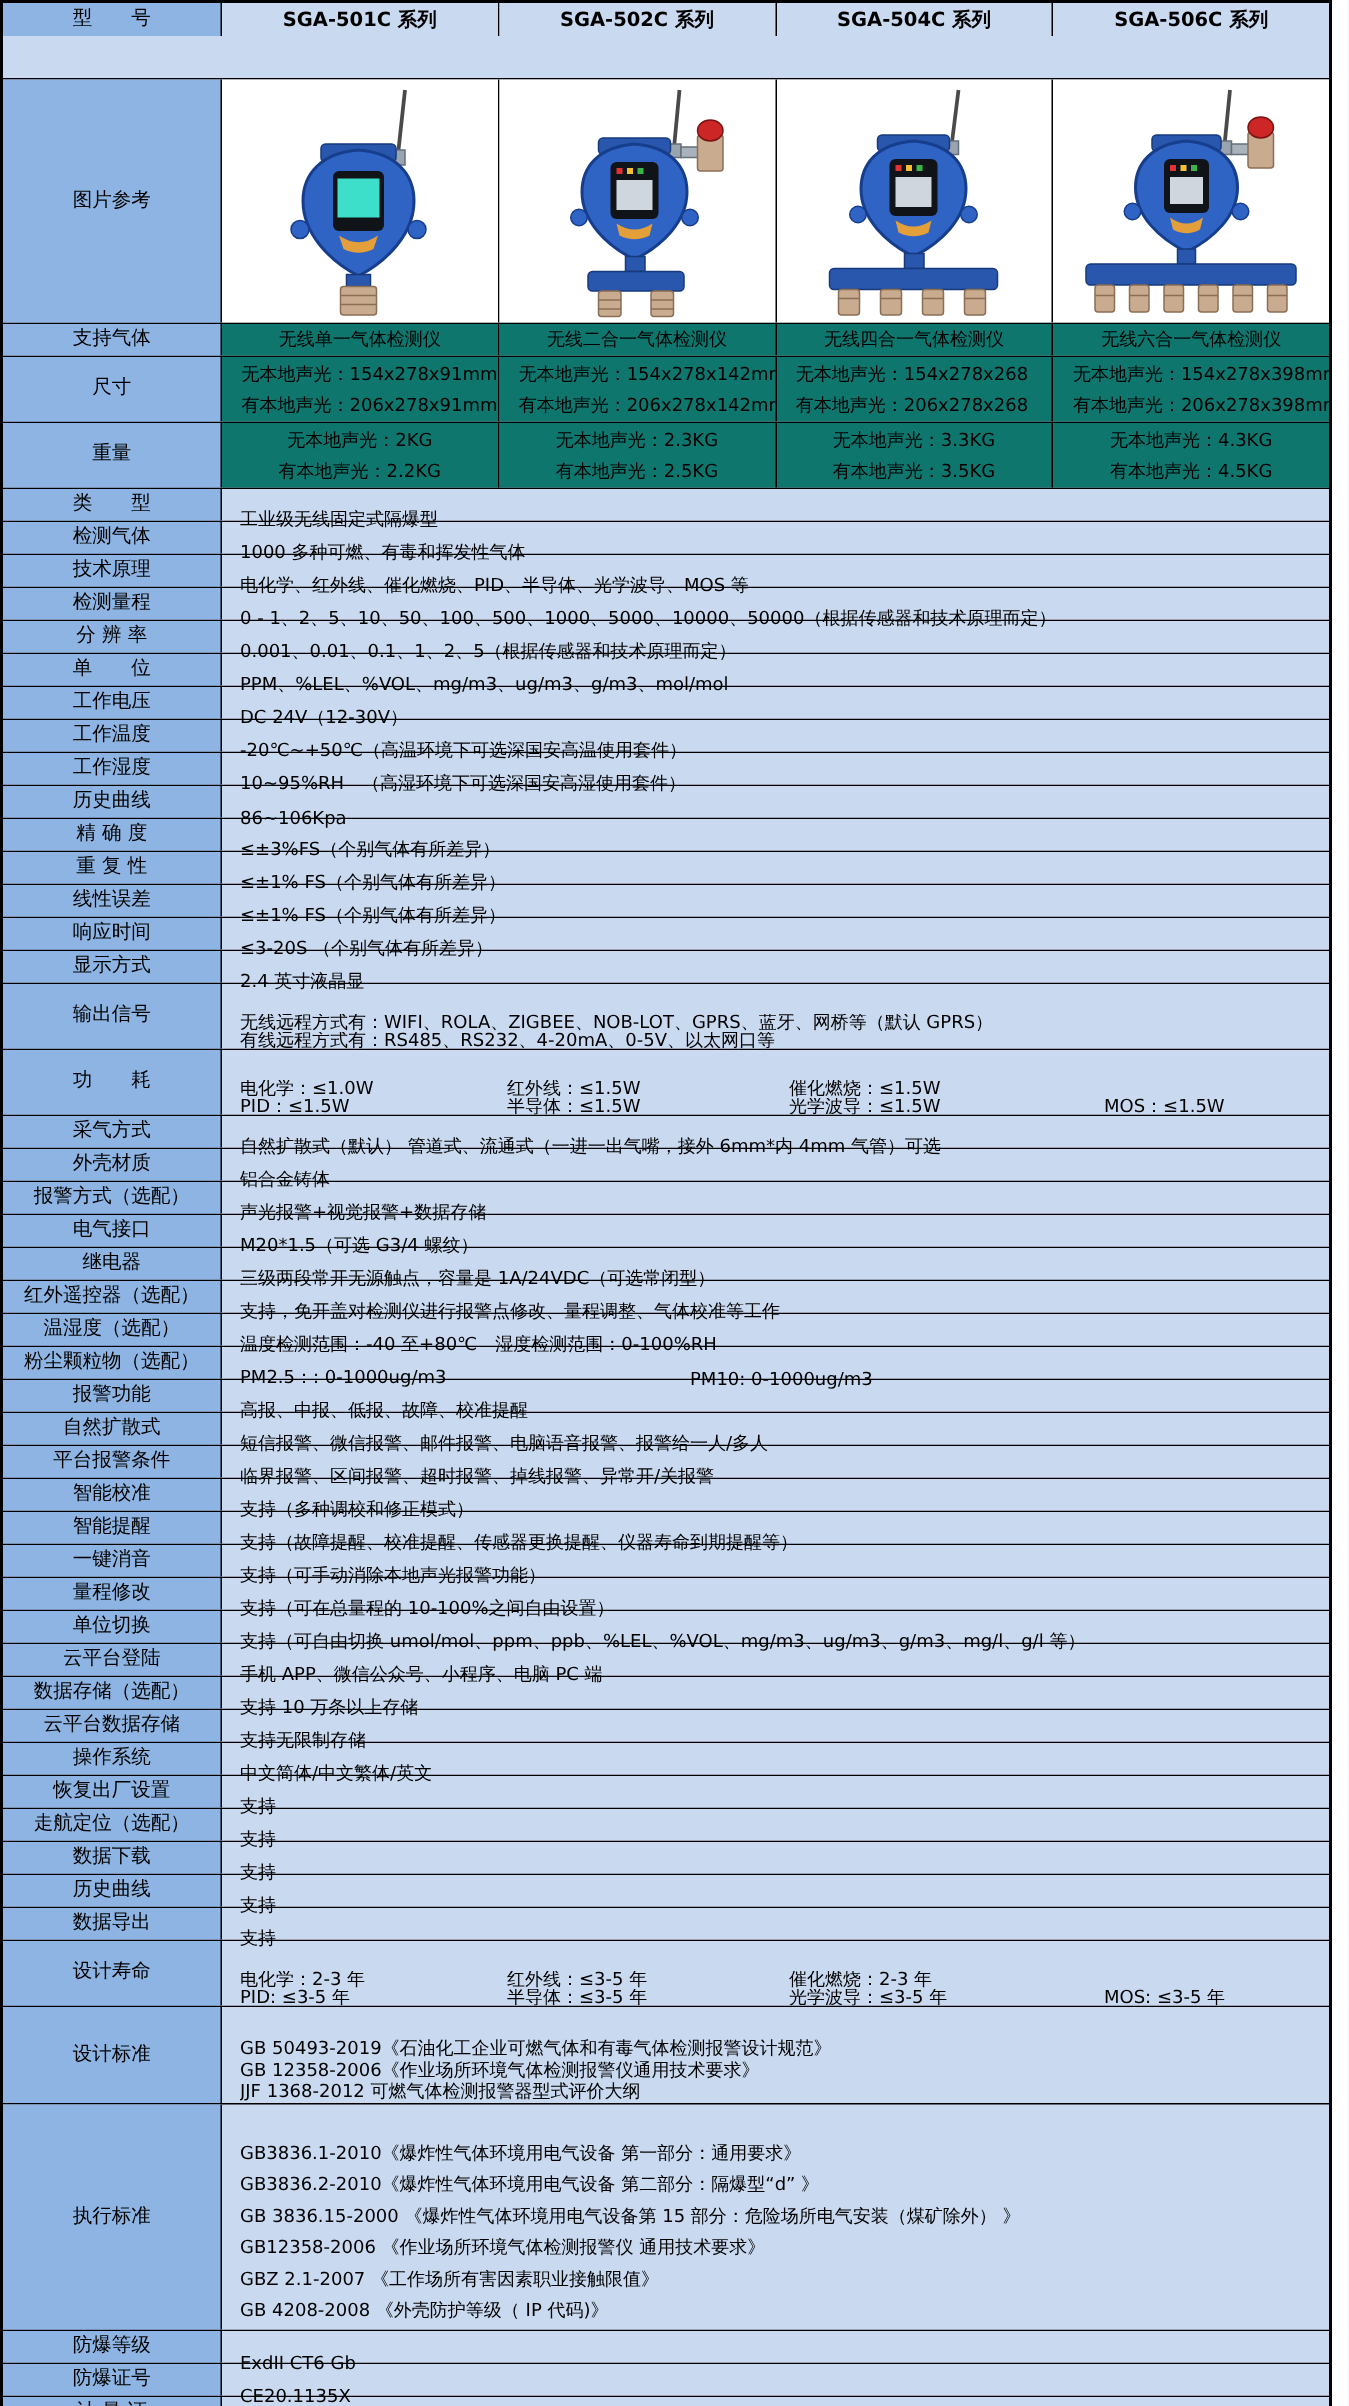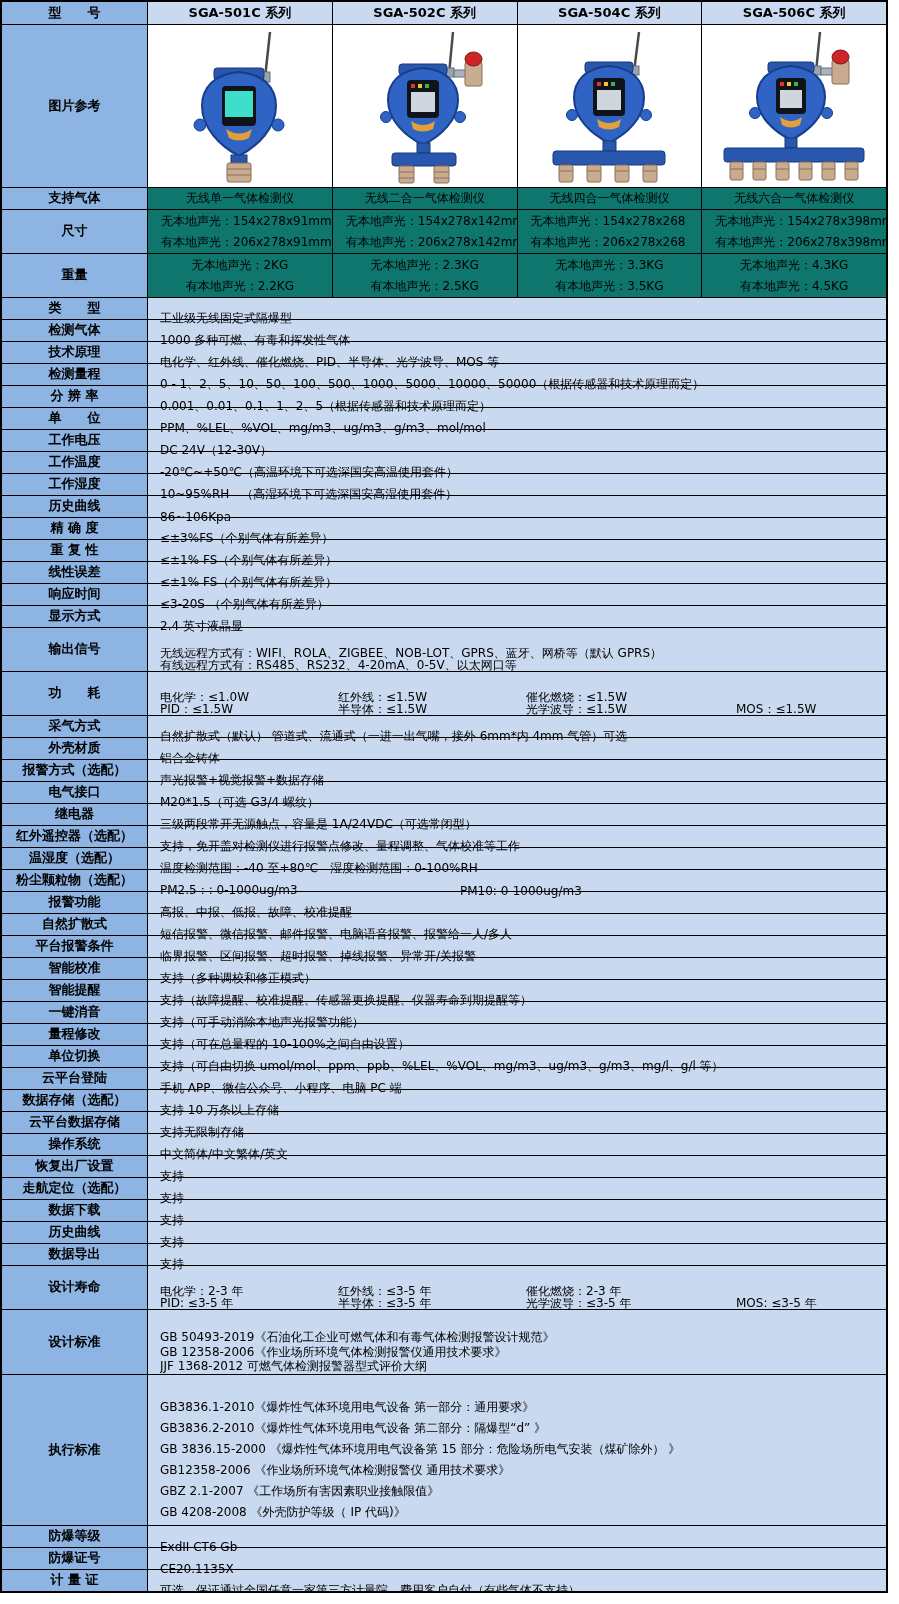--- a/index.html
+++ b/index.html
@@ -1,41 +1,41 @@
 <!DOCTYPE html>
 <html><head>
 <meta charset="utf-8">
 <style>
   html,body{margin:0;padding:0;background:#ffffff;}
   body{font-family:"DejaVu Sans","Liberation Sans",sans-serif;color:#000;width:899px;}
   .spec-table{width:888px;border:2px solid #000;box-sizing:border-box;background:#c9d9f0;}
   .trow{display:flex;border-top:1px solid #000;}
   .trow:first-child{border-top:none;}
   .lcell{flex:0 0 146px;width:146px;background:#8db4e2;display:flex;align-items:center;justify-content:center;
-         text-align:center;font-weight:bold;font-size:13px;border-right:1px solid #000;box-sizing:border-box;
+         text-align:center;font-weight:normal;font-size:13px;border-right:1px solid #000;box-sizing:border-box;
          padding:0 3px;line-height:1.15;}
   .vcell{flex:1;background:#c9d9f0;font-size:12px;display:flex;align-items:center;padding-left:12px;
          box-sizing:border-box;min-width:0;margin-top:20px;}
   .vcell.lines{flex-direction:column;align-items:stretch;justify-content:center;}
   .ln{height:21px;display:flex;align-items:center;white-space:nowrap;overflow:hidden;}
   .g1{display:inline-block;width:178px;}
   .g2{display:inline-block;width:188px;}
   .g3{display:inline-block;width:210px;}
   .c1{display:inline-block;width:300px;}
   .mcell{flex:1;background:#c9d9f0;font-weight:bold;font-size:13px;display:flex;align-items:center;
          justify-content:center;border-right:1px solid #000;box-sizing:border-box;}
   .icell{flex:1;background:#ffffff;border-right:1px solid #000;box-sizing:border-box;display:flex;
          align-items:center;justify-content:center;overflow:hidden;}
   .colcell{flex:1;background:#0f766e;border-right:1px solid #000;box-sizing:border-box;display:flex;
            flex-direction:column;justify-content:center;font-size:12px;min-width:0;}
   .colcell.ctr .ln{justify-content:center;}
   .colcell.lft .ln{padding-left:13px;}
   .trow > :last-child{border-right:none;}
   .hdr{height:22px;}
-  .himg{height:162px;}
+  .himg{height:162px;margin-top:28px;}
   .h1{height:21px;}
   .h2{height:43px;}
   .h3{height:64px;}
   .h7{height:150px;}
 </style>
 </head>
 <body>
 
 <div class="spec-table">
 

